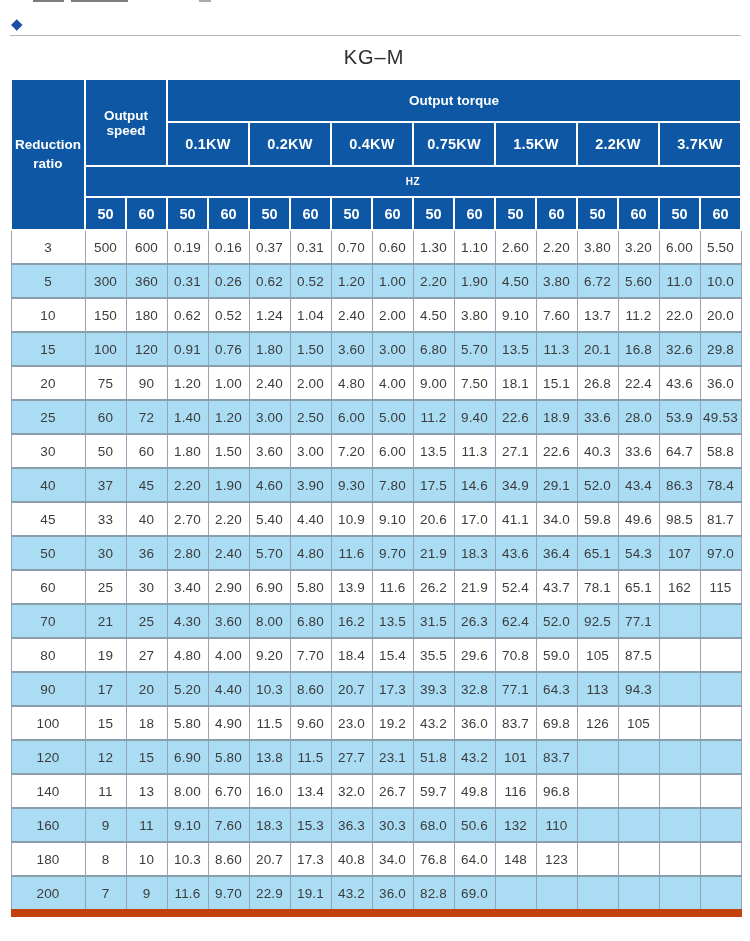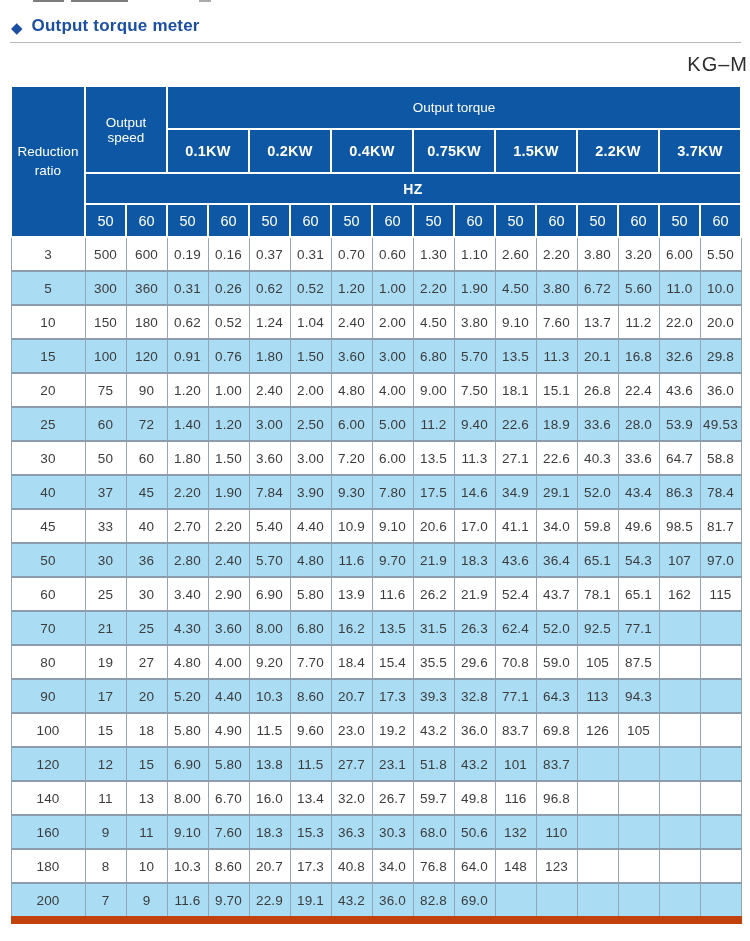--- a/index.html
+++ b/index.html
@@ -49,45 +49,45 @@
     letter-spacing: 0.2px;
     line-height: 22px;
   }
   .divider {
     margin: 5px 9px 0 10px;
     border-top: 1px solid #b9b9b9;
     height: 0;
   }
   .unit-label {
     margin: 9px 2px 0 0;
-    text-align: right;
+    text-align: center;
     font-size: 20px;
     color: #2e2e2e;
     letter-spacing: 1px;
     line-height: 24px;
   }
   table.torque-table {
     margin: 9px 0 0 10px;
     border-collapse: collapse;
     table-layout: fixed;
     width: 732px;
   }
   thead th {
     background: var(--header-bg, #0d57a4);
     color: #ffffff;
     border: 2px solid #ffffff;
-    font-weight: normal;
+    font-weight: bold;
     padding: 0;
     text-align: center;
     vertical-align: middle;
   }
   tr.top-row th { height: 41px; font-size: 13.5px; }
   th.rr-cell { font-size: 13.5px; line-height: 1.4; text-align: center; }
   tr.kw-row th { height: 42px; font-size: 14.5px; font-weight: bold; letter-spacing: 0.2px; }
-  tr.hz-row th { height: 29px; font-size: 14px; font-weight: bold; letter-spacing: 0.5px; }
+  tr.hz-row th { height: 29px; font-size: 10px; font-weight: bold; letter-spacing: 0.5px; }
   tr.freq-row th { height: 31px; font-size: 14.5px; }
   tbody td {
     height: 32px;
     padding: 0;
     text-align: center;
     vertical-align: middle;
     font-size: 13.5px;
     color: #3c3c3c;
     letter-spacing: 0.2px;
     background: #ffffff;
@@ -101,21 +101,20 @@
 </style>
 </head>
 <body>
 
 <div class="remnant-bar remnant-1"></div>
 <div class="remnant-bar remnant-2"></div>
 <div class="remnant-bar remnant-3"></div>
 
 <div class="heading">
   <span class="diamond-icon">◆</span>
-  <span class="heading-text">Output torque meter</span>
 </div>
 
 <div class="divider"></div>
 
 <div class="unit-label">KG–M</div>
 
 <table class="torque-table">
   <colgroup>
       <col style="width: 74px;">
       <col>
@@ -305,21 +304,21 @@
         <td>33.6</td>
         <td>64.7</td>
         <td>58.8</td>
       </tr>
       <tr class="alt">
         <td>40</td>
         <td>37</td>
         <td>45</td>
         <td>2.20</td>
         <td>1.90</td>
-        <td>7.84</td>
+        <td>4.60</td>
         <td>3.90</td>
         <td>9.30</td>
         <td>7.80</td>
         <td>17.5</td>
         <td>14.6</td>
         <td>34.9</td>
         <td>29.1</td>
         <td>52.0</td>
         <td>43.4</td>
         <td>86.3</td>

